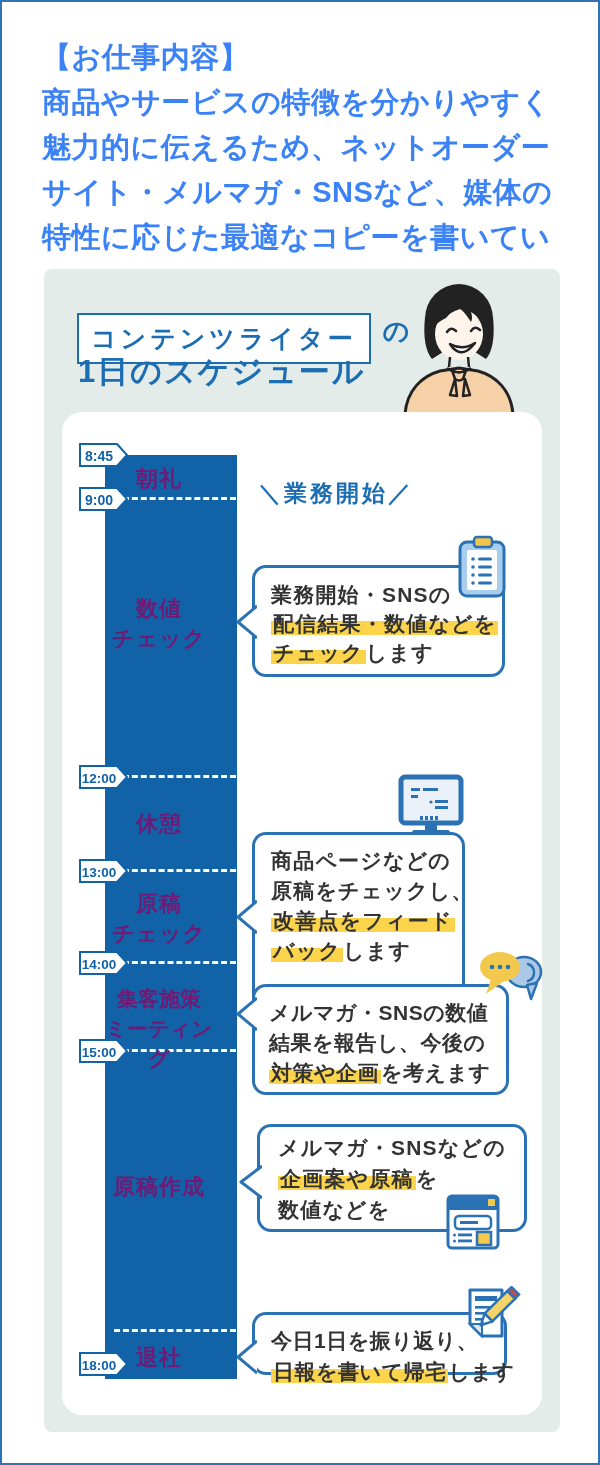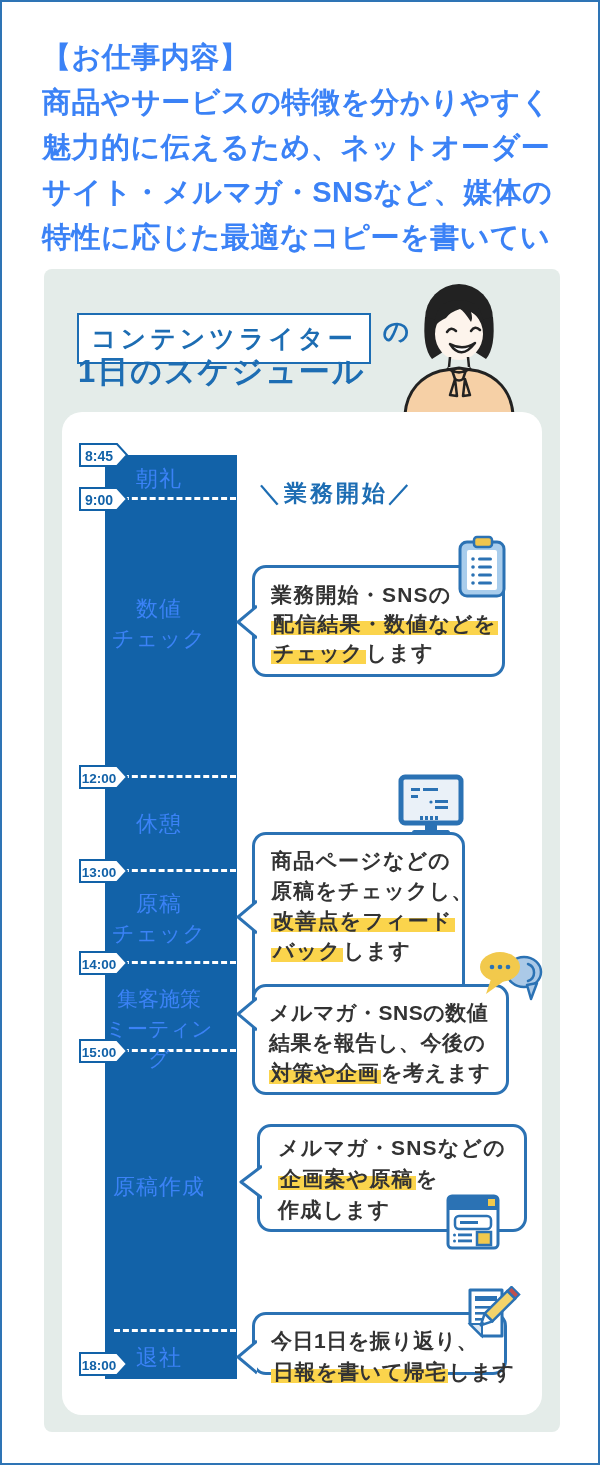--- a/index.html
+++ b/index.html
@@ -17,22 +17,22 @@
              font-size:25px;letter-spacing:4px;padding:7px 12px;margin-top:14px;}
   .particle{color:#1d6db3;font-weight:bold;font-size:26px;margin-left:12px;}
   .subtitle{position:absolute;left:76px;top:349px;color:#1d6db3;font-weight:bold;
             font-size:31px;letter-spacing:2px;z-index:2;}
   .woman{position:absolute;left:395px;top:271px;z-index:2;}
   
   .card{position:absolute;left:60px;top:410px;width:480px;height:1003px;background:#fff;
         border-radius:20px;z-index:3;}
   
   .bar{position:absolute;left:103px;top:453px;width:132px;height:924px;background:#1262a8;z-index:4;}
-  .bar-label{position:absolute;left:103px;width:108px;text-align:center;color:#3b82f6;
-             font-weight:normal;font-size:22px;line-height:30px;white-space:pre-line;
+  .bar-label{position:absolute;left:103px;width:108px;text-align:center;color:#701a75;
+             font-weight:bold;font-size:22px;line-height:30px;white-space:pre-line;
              letter-spacing:1px;z-index:4;}
   .dash{position:absolute;left:112px;width:122px;border-top:3px dashed #fff;z-index:4;}
   .badge{position:absolute;left:77px;width:50px;height:24px;z-index:5;}
   .start-note{position:absolute;left:256px;top:476px;color:#1d6db3;font-weight:bold;
               font-size:23px;letter-spacing:3px;z-index:4;}
   
   .bubble{position:absolute;background:#fff;border:3px solid #2b72b4;border-radius:14px;
           color:#333;font-size:21px;font-weight:600;letter-spacing:1.2px;
           box-sizing:border-box;z-index:5;}
   .bl{white-space:nowrap;}
@@ -167,21 +167,21 @@
       <div class="bl"><span class="hl">バック</span><span>します</span></div>
     </div>
   <div class="bubble" style="left:250px;top:982px;width:257px;height:111px;padding:11px 0 0 14px;line-height:30px;letter-spacing:.5px;">
       <div class="bl"><span>メルマガ・SNSの数値</span></div>
       <div class="bl"><span>結果を報告し、今後の</span></div>
       <div class="bl"><span class="hl">対策や企画</span><span>を考えます</span></div>
     </div>
   <div class="bubble" style="left:255px;top:1122px;width:270px;height:108px;padding:5px 0 0 18px;line-height:31px;">
       <div class="bl"><span>メルマガ・SNSなどの</span></div>
       <div class="bl"><span class="hl">企画案や原稿</span><span>を</span></div>
-      <div class="bl"><span>作成します</span></div>
+      <div class="bl"><span>数値などを</span></div>
     </div>
   <div class="bubble" style="left:250px;top:1310px;width:255px;height:63px;padding:10px 0 0 16px;line-height:31px;letter-spacing:.5px;">
       <div class="bl"><span>今日1日を振り返り、</span></div>
       <div class="bl"><span class="hl">日報を書いて帰宅</span><span>します</span></div>
     </div>
 
   <div class="tail" style="left:233px;top:601px"><svg width="22" height="38" viewBox="0 0 22 38">
         <path d="M22,3 L3,19 L22,35" fill="#fff" stroke="#2b72b4" stroke-width="3" stroke-linejoin="round"></path>
       </svg></div>
   <div class="tail" style="left:233px;top:896px"><svg width="22" height="38" viewBox="0 0 22 38">

